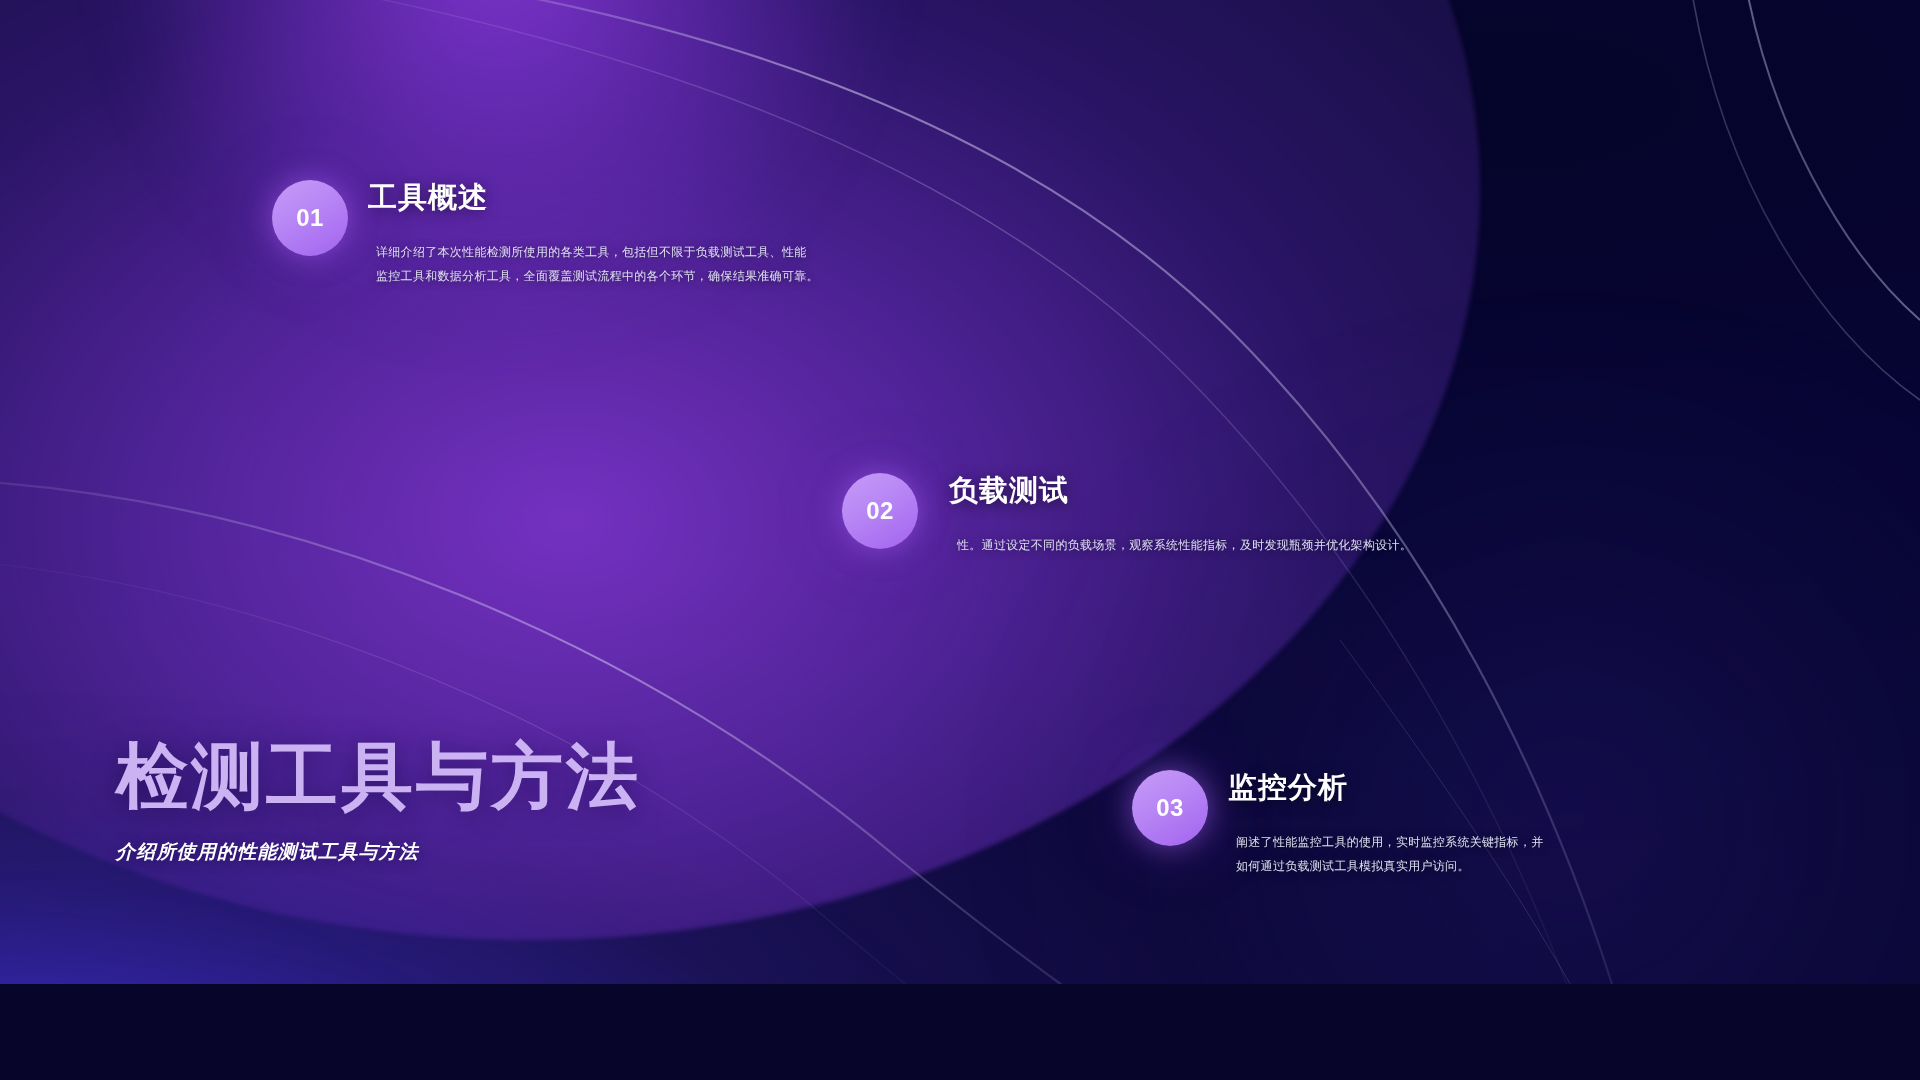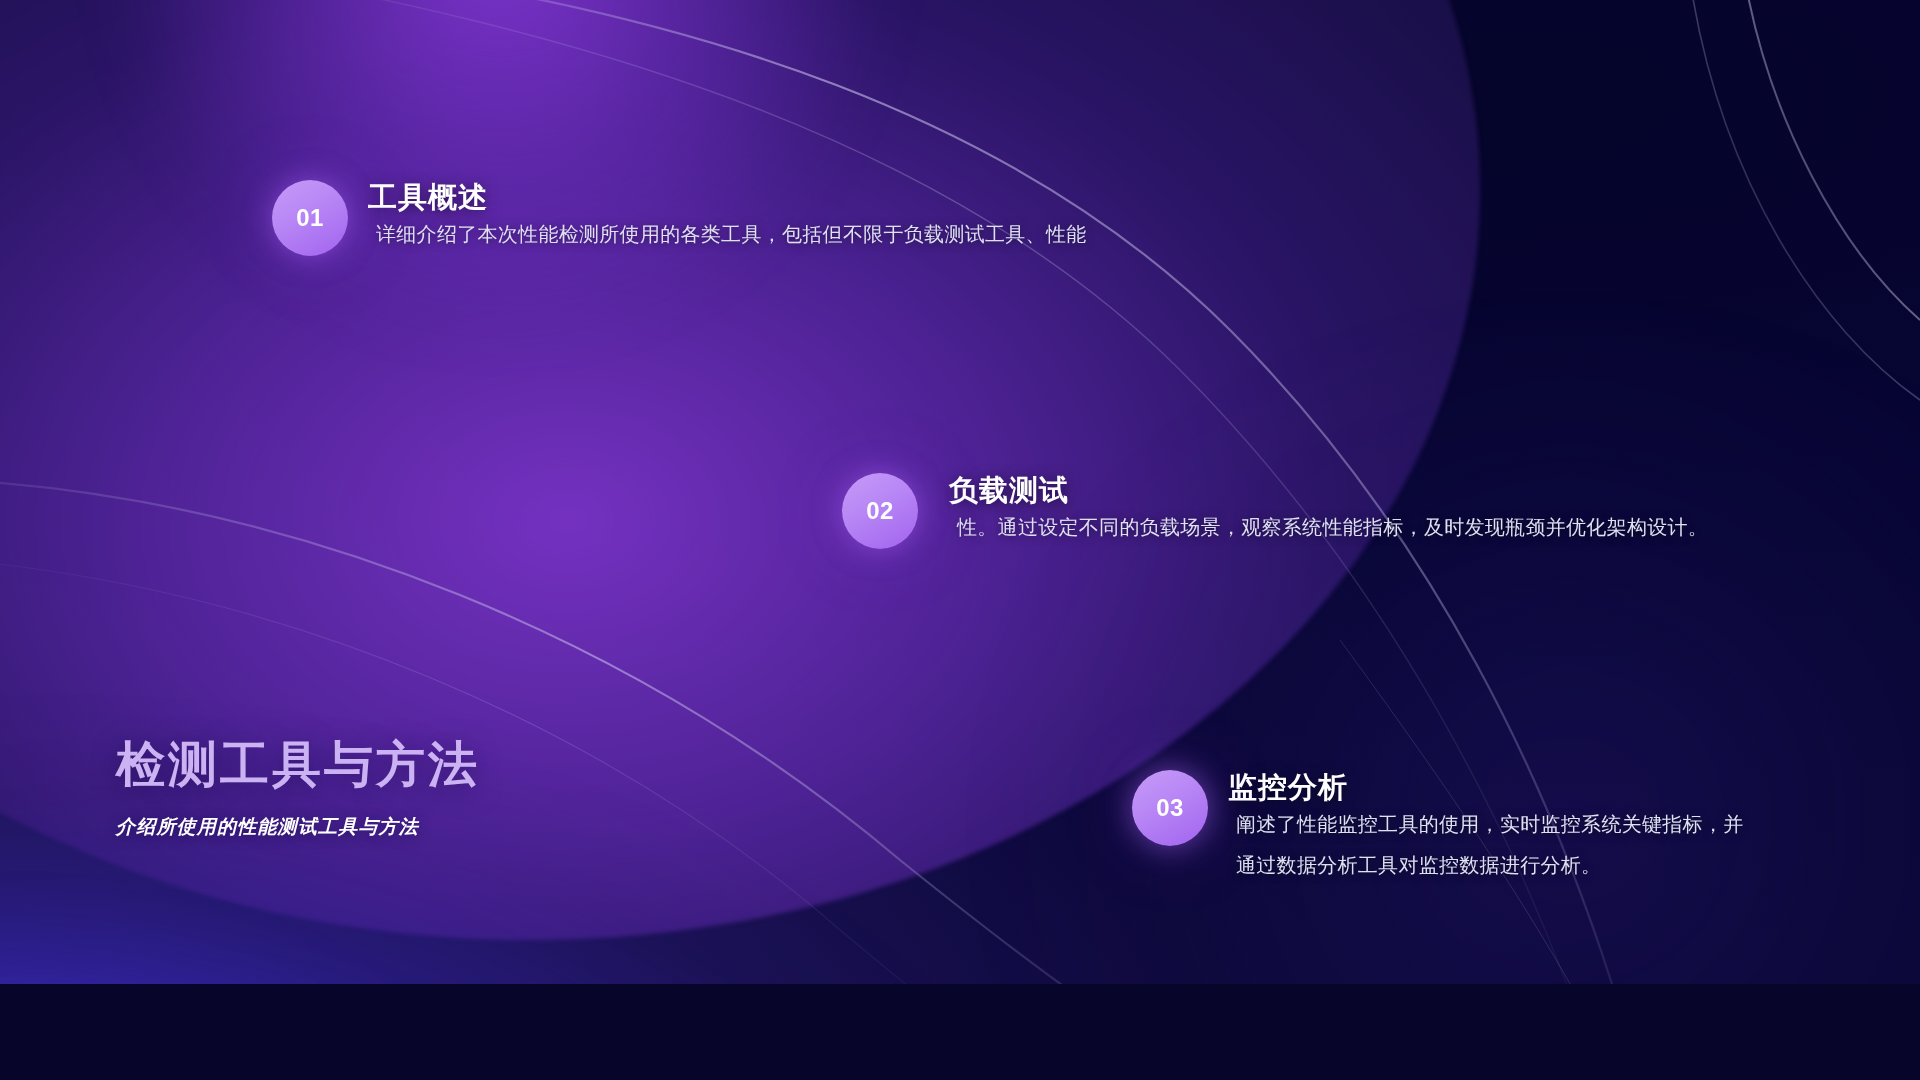--- a/index.html
+++ b/index.html
@@ -110,41 +110,42 @@
     color:#ffffff;
     font-size:29px;
     font-weight:bold;
     letter-spacing:1px;
     line-height:1.1;
     text-shadow:0 2px 14px rgba(0,0,0,0.55);
     white-space:nowrap;
   }
 
   .item-desc {
+    margin-top:26px;
     color:#dfe0f2;
-    font-size:20px;
+    font-size:12px;
     line-height:2.05;
     letter-spacing:0.3px;
     text-shadow:0 1px 8px rgba(0,0,0,0.5);
   }
   .item-desc div { white-space:nowrap; }
 
   
   #item-01 { left:272px;  top:180px; }
   #item-01 .item-desc { margin-left:8px; }
   #item-02 { left:842px;  top:473px;gap:11px; }
   #item-02 .item-desc { margin-left:8px; }
   #item-03 { left:1132px; top:770px; }
   #item-03 .item-desc { margin-left:8px; }
 
   
   #headline { position:absolute; left:116px; top:738px; }
   .headline-title {
     color:#cbb2f2;
-    font-size:49px;
+    font-size:72px;
     font-weight:bold;
     letter-spacing:3px;
     line-height:1.08;
     white-space:nowrap;
     text-shadow:0 4px 26px rgba(20,10,70,0.55);
   }
   .headline-sub {
     margin-top:23px;
     color:#ffffff;
     font-size:19px;
@@ -203,20 +204,21 @@
   </svg>
 
   <div class="item" id="item-01">
     <div class="badge">
       <span class="badge-num">01</span>
     </div>
     <div class="item-body">
       <div class="item-title">工具概述</div>
       <div class="item-desc">
         <div>详细介绍了本次性能检测所使用的各类工具，包括但不限于负载测试工具、性能</div>
+        <div>监控工具和数据分析工具，全面覆盖测试流程中的各个环节，确保结果准确可靠。</div>
       </div>
     </div>
   </div>
 
   <div class="item" id="item-02">
     <div class="badge">
       <span class="badge-num">02</span>
     </div>
     <div class="item-body">
       <div class="item-title">负载测试</div>
@@ -227,21 +229,21 @@
   </div>
 
   <div class="item" id="item-03">
     <div class="badge">
       <span class="badge-num">03</span>
     </div>
     <div class="item-body">
       <div class="item-title">监控分析</div>
       <div class="item-desc">
         <div>阐述了性能监控工具的使用，实时监控系统关键指标，并</div>
-        <div>通过数据分析工具对监控数据进行分析。</div>
+        <div>如何通过负载测试工具模拟真实用户访问。</div>
       </div>
     </div>
   </div>
 
   <div id="headline">
     <div class="headline-title">检测工具与方法</div>
     <div class="headline-sub">介绍所使用的性能测试工具与方法</div>
   </div>
 
 </div>

